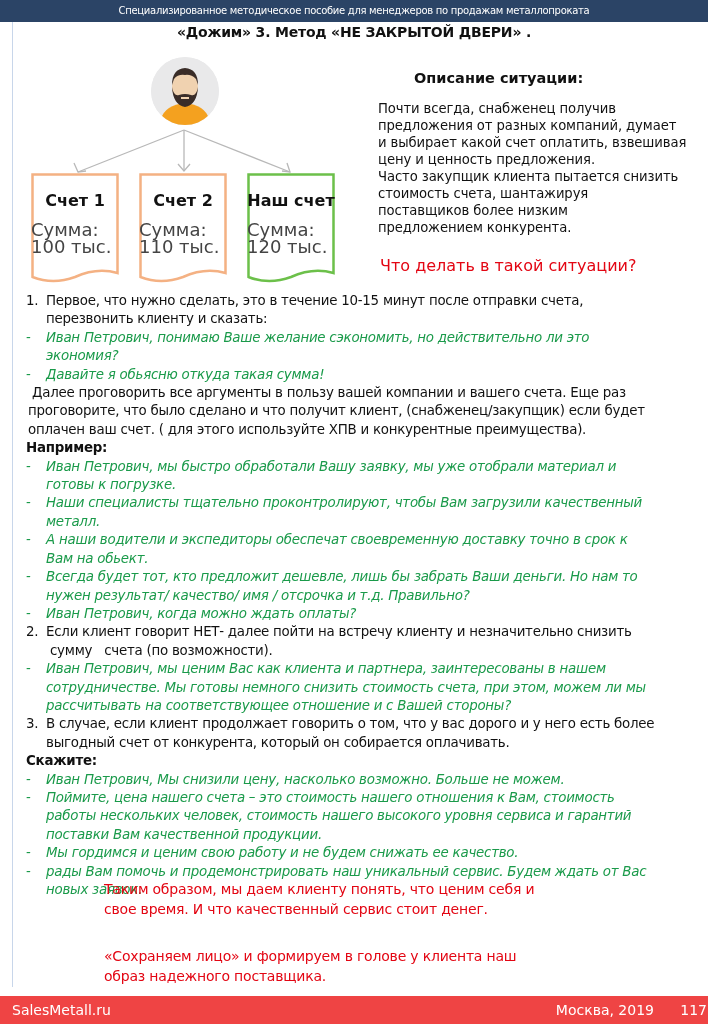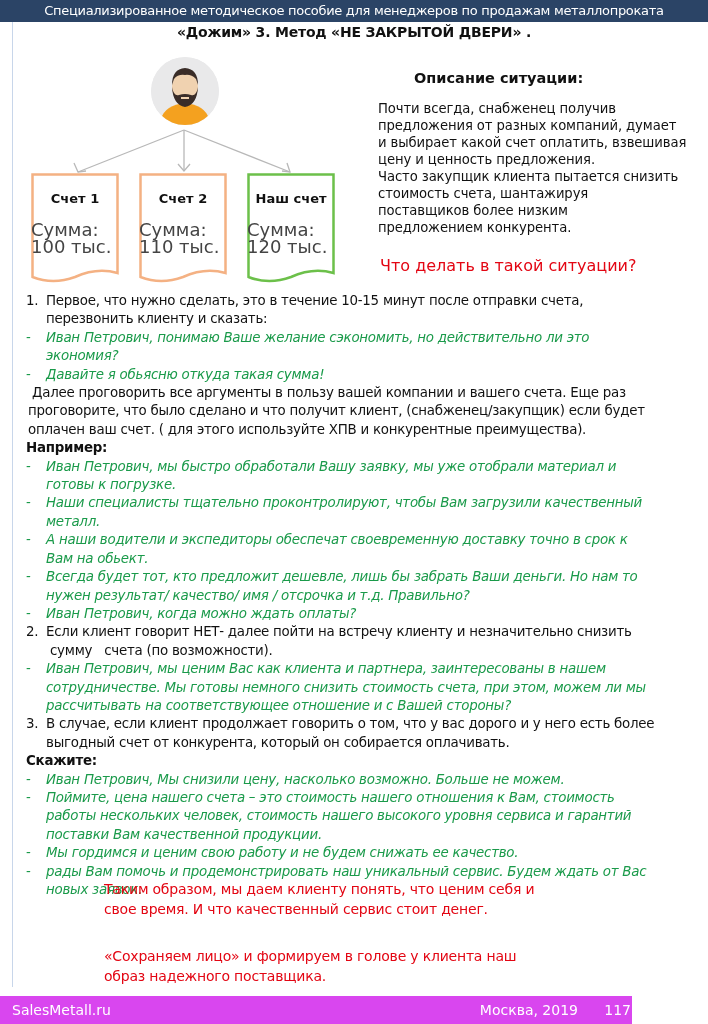--- a/index.html
+++ b/index.html
@@ -2,42 +2,42 @@
 <html><head>
   <meta charset="utf-8">
   <style>
     * { box-sizing: border-box; margin: 0; padding: 0; }
     html, body { width: 708px; height: 1024px; background: #ffffff; overflow: hidden; }
     body { position: relative; font-family: "DejaVu Sans", sans-serif; color: #111; }
 
     .top-bar {
       position: absolute; left: 0; top: 0; width: 708px; height: 22px;
       background: #2b4466; color: #ffffff;
-      font-size: 13px; line-height: 22px; text-align: center; letter-spacing: -0.3px;
+      font-size: 10px; line-height: 22px; text-align: center; letter-spacing: -0.3px;
       white-space: nowrap;
     }
     .left-rule {
       position: absolute; left: 12px; top: 22px; width: 1px; height: 965px; background: #c8d6ea;
     }
     .page-title {
       position: absolute; left: 0; top: 24px; width: 708px; text-align: center;
       font-size: 14px; font-weight: bold; color: #111; letter-spacing: -0.2px;
     }
 
     
     .diagram { position: absolute; left: 0; top: 50px; width: 360px; height: 240px; }
     .avatar {
       position: absolute; left: 151px; top: 7px; width: 68px; height: 68px; border-radius: 50%;
       background: #e9e9ea; overflow: hidden;
     }
     .doc-card { position: absolute; top: 123px; width: 88px; height: 112px; }
     .doc-card svg { position: absolute; left: 0; top: 0; }
     .doc-title {
       position: absolute; left: 0; top: 18px; width: 100%; text-align: center;
-      font-size: 13px; font-weight: bold; color: #111;
+      font-size: 16px; font-weight: bold; color: #111;
     }
     .doc-sum {
       position: absolute; left: 0; top: 48px; width: 100%; 
       font-size: 18px; color: #444; line-height: 17px;
     }
 
     
     .desc-heading {
       position: absolute; left: 414px; top: 70px; font-size: 14.5px; font-weight: bold; color: #111;
     }
@@ -64,22 +64,22 @@
     .plain-para { color: #111; padding-left: 2px; }
     .sub-head { font-weight: bold; color: #111; }
 
     .conclusion {
       position: absolute; left: 104px; top: 880px; width: 520px;
       font-size: 14px; line-height: 19.5px; color: #e30613; letter-spacing: -0.2px;
     }
     .conclusion .p2 { margin-top: 28px; }
 
     .bottom-bar {
-      position: absolute; left: 0; top: 996px; width: 632px; height: 28px;
-      background: #d946ef; color: #ffffff; font-size: 14px; line-height: 28px;
+      position: absolute; left: 0; top: 996px; width: 708px; height: 28px;
+      background: #ef4444; color: #ffffff; font-size: 14px; line-height: 28px;
     }
     .bottom-bar .site { position: absolute; left: 12px; }
     .bottom-bar .city { position: absolute; right: 54px; }
     .bottom-bar .pagenum { position: absolute; right: 1px; }
   </style>
 </head>
 <body>
 
 <div class="top-bar">
   <span>Специализированное методическое  пособие для менеджеров по продажам металлопроката</span>

